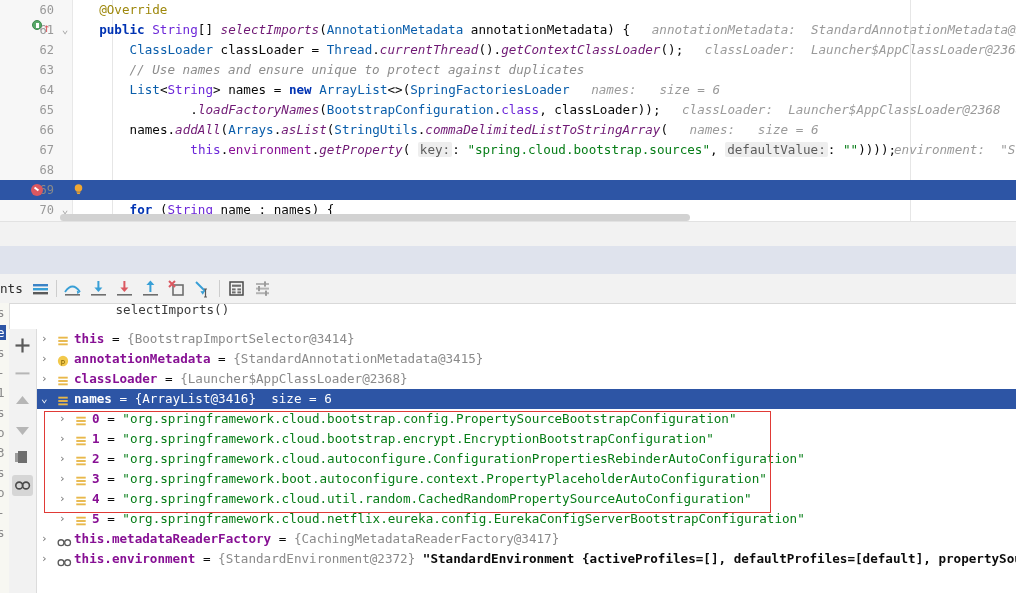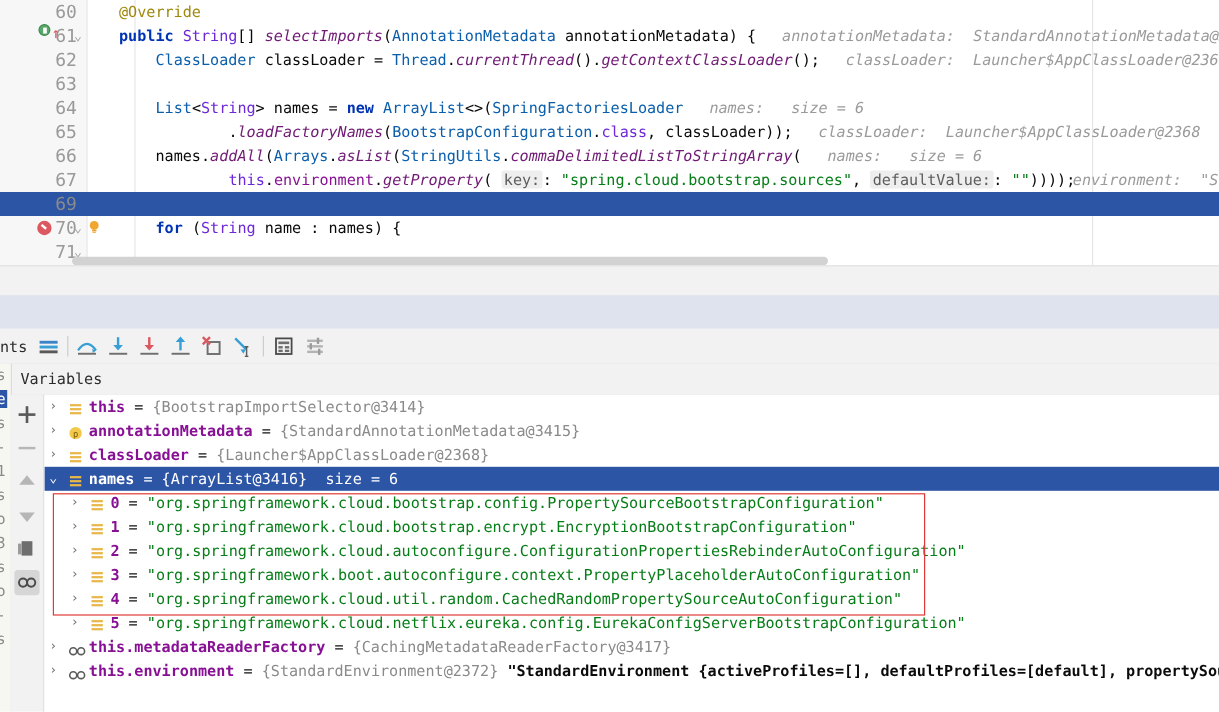--- a/index.html
+++ b/index.html
@@ -7,21 +7,21 @@
     width:1016px;height:593px;overflow:hidden;background:#ffffff;
     font-family:"DejaVu Sans Mono","Liberation Mono",monospace;
     font-size:12.6px;
     -webkit-font-smoothing:antialiased;
   }
   .app{position:relative;width:1016px;height:593px;}
 
   
   .editor{position:absolute;left:0;top:0;width:1016px;height:221px;background:#ffffff;overflow:hidden;}
   .code-line{position:relative;height:20px;line-height:20px;white-space:pre;}
-  .ln{position:absolute;left:16px;top:0;width:48px;text-align:right;color:#999999;font-size:15px;}
+  .ln{position:absolute;left:6px;top:0;width:48px;text-align:right;color:#999999;font-size:12px;}
   .fold{position:absolute;left:58px;top:0;width:14px;height:20px;color:#a0a0a0;font-size:11px;text-align:center;}
   .codetext{position:absolute;left:84px;top:0;white-space:pre;}
   .line-sel{background:#2d55a5;}
   .line-sel .ln{color:#8a8a8a;}
   .line-sel .codetext{color:#ffffff;}
 
   
   .kw{color:#0033b3;font-weight:bold;}
   .kw2{color:#6d28d9;}
   .type{color:#0a5eab;}
@@ -97,25 +97,26 @@
 <div class="app">
 
   <div class="editor">
     <div class="gutter-bg"></div>
     <div class="vguide" style="left:112px"></div>
     <div class="vguide" style="left:910px"></div>
     <div id="editor-lines">
         <div class="code-line"><span class="ln">60</span><span class="codetext"><span class="plain"> </span><span class="plain"> </span><span class="anno">@Override</span></span></div>
         <div class="code-line"><span class="ln">61</span><span class="codetext"><span class="plain"> </span><span class="plain"> </span><span class="kw">public</span><span class="plain"> </span><span class="kw2">String</span><span class="plain">[</span><span class="plain">]</span><span class="plain"> </span><span class="ital">selectImports</span><span class="plain">(</span><span class="type">AnnotationMetadata</span><span class="plain"> </span><span class="plain">annotationMetadata</span><span class="plain">)</span><span class="plain"> </span><span class="plain">{</span></span><span class="inlinehint" style="position: absolute; left: 651.75px; top: 0px;">annotationMetadata:  StandardAnnotationMetadata@3415</span><span class="fold">⌄</span></div>
         <div class="code-line"><span class="ln">62</span><span class="codetext"><span class="plain"> </span><span class="plain"> </span><span class="plain"> </span><span class="plain"> </span><span class="plain"> </span><span class="plain"> </span><span class="type">ClassLoader</span><span class="plain"> </span><span class="plain">classLoader</span><span class="plain"> </span><span class="plain">=</span><span class="plain"> </span><span class="type">Thread</span><span class="plain">.</span><span class="ital">currentThread</span><span class="plain">(</span><span class="plain">)</span><span class="plain">.</span><span class="ital">getContextClassLoader</span><span class="plain">(</span><span class="plain">)</span><span class="plain">;</span></span><span class="inlinehint" style="position: absolute; left: 704.74px; top: 0px;">classLoader:  Launcher$AppClassLoader@2368</span></div>
-        <div class="code-line"><span class="ln">63</span></div>
+        <div class="code-line"><span class="ln">63</span><span class="codetext"><span class="cmt">      // Use names and ensure unique to protect against duplicates</span></span></div>
         <div class="code-line"><span class="ln">64</span><span class="codetext"><span class="plain"> </span><span class="plain"> </span><span class="plain"> </span><span class="plain"> </span><span class="plain"> </span><span class="plain"> </span><span class="type">List</span><span class="plain">&lt;</span><span class="kw2">String</span><span class="plain">&gt;</span><span class="plain"> </span><span class="plain">names</span><span class="plain"> </span><span class="plain">=</span><span class="plain"> </span><span class="kw">new</span><span class="plain"> </span><span class="type">ArrayList</span><span class="plain">&lt;</span><span class="plain">&gt;</span><span class="plain">(</span><span class="type">SpringFactoriesLoader</span></span><span class="inlinehint" style="position: absolute; left: 591.19px; top: 0px;">names:   size = 6</span></div>
         <div class="code-line"><span class="ln">65</span><span class="codetext"><span class="plain"> </span><span class="plain"> </span><span class="plain"> </span><span class="plain"> </span><span class="plain"> </span><span class="plain"> </span><span class="plain"> </span><span class="plain"> </span><span class="plain"> </span><span class="plain"> </span><span class="plain"> </span><span class="plain"> </span><span class="plain"> </span><span class="plain"> </span><span class="plain">.</span><span class="ital">loadFactoryNames</span><span class="plain">(</span><span class="type">BootstrapConfiguration</span><span class="plain">.</span><span class="kw2">class</span><span class="plain">,</span><span class="plain"> </span><span class="plain">classLoader</span><span class="plain">)</span><span class="plain">)</span><span class="plain">;</span></span><span class="inlinehint" style="position: absolute; left: 682.03px; top: 0px;">classLoader:  Launcher$AppClassLoader@2368</span></div>
         <div class="code-line"><span class="ln">66</span><span class="codetext"><span class="plain"> </span><span class="plain"> </span><span class="plain"> </span><span class="plain"> </span><span class="plain"> </span><span class="plain"> </span><span class="plain">names</span><span class="plain">.</span><span class="ital">addAll</span><span class="plain">(</span><span class="type">Arrays</span><span class="plain">.</span><span class="ital">asList</span><span class="plain">(</span><span class="type">StringUtils</span><span class="plain">.</span><span class="ital">commaDelimitedListToStringArray</span><span class="plain">(</span></span><span class="inlinehint" style="position: absolute; left: 689.6px; top: 0px;">names:   size = 6</span></div>
         <div class="code-line"><span class="ln">67</span><span class="codetext"><span class="plain"> </span><span class="plain"> </span><span class="plain"> </span><span class="plain"> </span><span class="plain"> </span><span class="plain"> </span><span class="plain"> </span><span class="plain"> </span><span class="plain"> </span><span class="plain"> </span><span class="plain"> </span><span class="plain"> </span><span class="plain"> </span><span class="plain"> </span><span class="kw2">this</span><span class="plain">.</span><span class="fld">environment</span><span class="plain">.</span><span class="ital">getProperty</span><span class="plain">(</span><span class="plain"> </span><span class="hintpar">key:</span><span class="plain">:</span><span class="plain"> </span><span class="str">"spring.cloud.bootstrap.sources"</span><span class="plain">,</span><span class="plain"> </span><span class="hintpar">defaultValue:</span><span class="plain">:</span><span class="plain"> </span><span class="str">""</span><span class="plain">)</span><span class="plain">)</span><span class="plain">)</span><span class="plain">)</span><span class="plain">;</span></span><span class="inlinehint" style="position: absolute; left: 893.99px; top: 0px;">environment:  "StandardEnvi</span></div>
+        <div class="code-line"><span class="ln">68</span><span class="codetext"></span></div>
         <div class="code-line line-sel"><span class="ln">69</span></div>
         <div class="code-line"><span class="ln">70</span><span class="codetext"><span class="plain"> </span><span class="plain"> </span><span class="plain"> </span><span class="plain"> </span><span class="plain"> </span><span class="plain"> </span><span class="kw">for</span><span class="plain"> </span><span class="plain">(</span><span class="kw2">String</span><span class="plain"> </span><span class="plain">name</span><span class="plain"> </span><span class="plain">:</span><span class="plain"> </span><span class="plain">names</span><span class="plain">)</span><span class="plain"> </span><span class="plain">{</span></span><span class="fold">⌄</span></div>
         <div class="code-line"><span class="ln">71</span><span class="codetext"></span><span class="fold">⌄</span></div>
       </div>
 
     <div class="run-dot" style="top:20px"></div>
     <div class="run-arrow" style="top:22px">↑</div>
     <div class="bp" style="top:184px"></div>
     <svg class="bulb" style="top:183px" viewBox="0 0 16 16">
       <circle cx="8" cy="6" r="4.6" fill="#f0a732"></circle>
@@ -206,23 +207,20 @@
           <rect x="4" y="5" width="13" height="2" fill="#b3b3b3"></rect>
           <rect x="4" y="9.6" width="13" height="2" fill="#b3b3b3"></rect>
           <rect x="4" y="14.2" width="13" height="2" fill="#b3b3b3"></rect>
           <rect x="12" y="3.4" width="2" height="5.2" fill="#9b9b9b"></rect>
           <rect x="6" y="8" width="2" height="5.2" fill="#9b9b9b"></rect>
           <rect x="13" y="12.6" width="2" height="5.2" fill="#9b9b9b"></rect>
         </svg>
     </div>
   </div>
 
-  <div class="vars-tab">
-    <span class="vars-tab-label">Variables</span>
-  </div>
 
   <div class="leftstrip">
     <div class="frag" style="top:2px">s</div>
     <div class="frag" style="top:22px;background:#2d55a5;color:#fff;width:9px">e</div>
     <div class="frag" style="top:42px">s</div>
     <div class="frag" style="top:62px">-</div>
     <div class="frag" style="top:82px">1</div>
     <div class="frag" style="top:102px">s</div>
     <div class="frag" style="top:122px">o</div>
     <div class="frag" style="top:142px">3</div>

